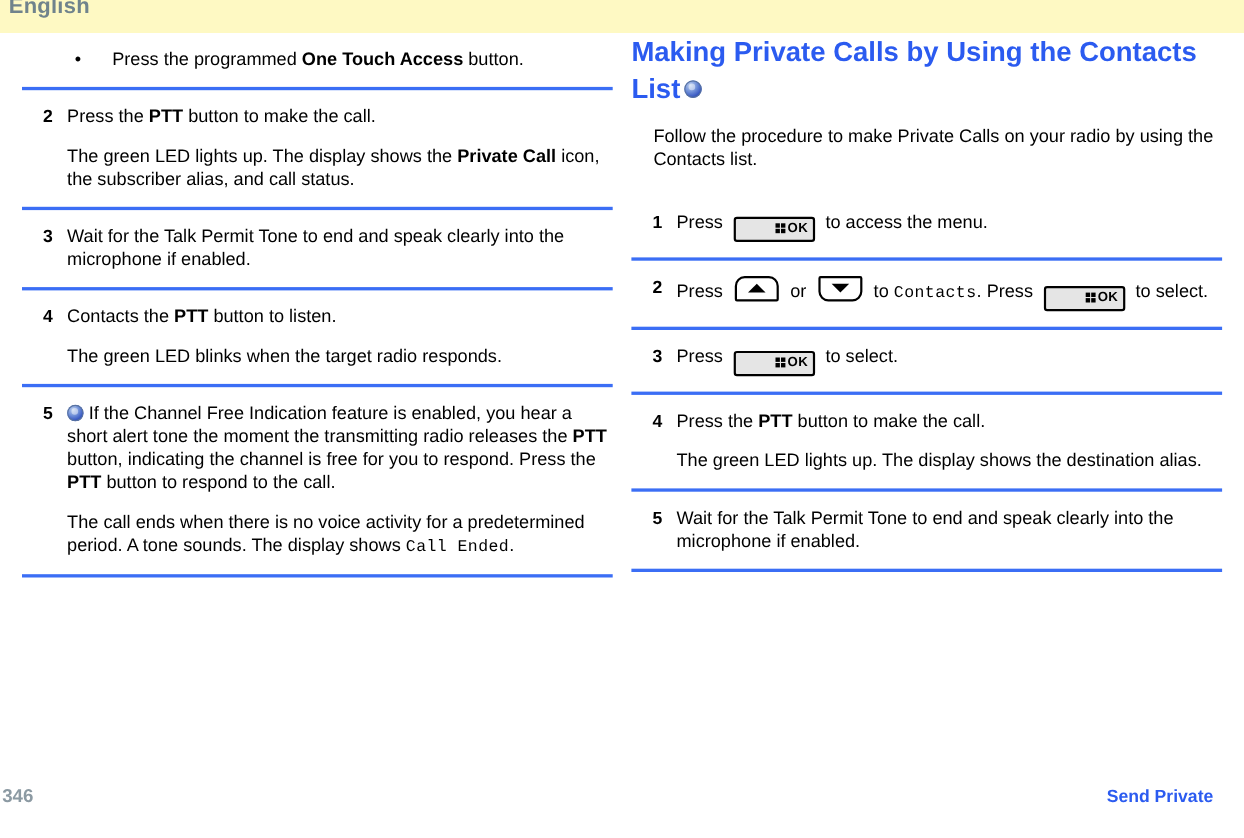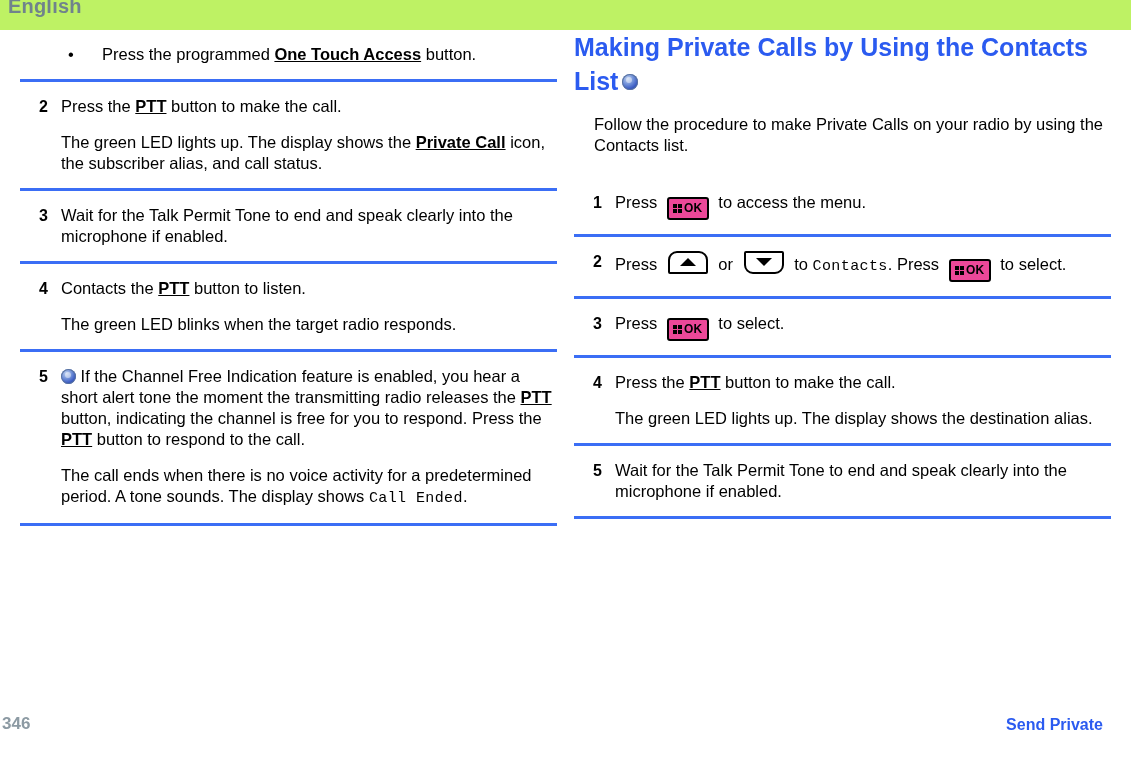--- a/index.html
+++ b/index.html
@@ -17,21 +17,21 @@
     position: relative;
   }
 
   
   .header-band {
     position: absolute;
     left: 0;
     top: 0;
     width: 1131px;
     height: 30px;
-    background: #bef264;
+    background: #fef9c3;
   }
   .header-lang {
     position: absolute;
     left: 8px;
     top: -7px;
     font-size: 20px;
     font-weight: bold;
     color: #70838c;
     letter-spacing: 0.2px;
     line-height: 26px;
@@ -53,21 +53,21 @@
   .col-left  { left: 20px; }
   .col-right { left: 574px; }
 
   
   .para {
     font-size: 16.5px;
     line-height: 21px;
     color: #000;
     margin: 0;
   }
-  b, .b { font-weight: bold; text-decoration: underline; }
+  b, .b { font-weight: bold; }
   .mono {
     font-family: "Liberation Mono", "DejaVu Sans Mono", monospace;
     font-size: 15px;
     letter-spacing: 0.4px;
   }
 
   
   .step {
     position: relative;
     padding-left: 41px;
@@ -147,24 +147,25 @@
   .key {
     display: inline-block;
     vertical-align: -4px;
     position: relative;
   }
   .key-ok {
     width: 38px;
     height: 19px;
     border: 2px solid #000;
     border-radius: 3px;
-    background: #ec4899;
+    background: #e5e5e5;
     line-height: 15px;
     text-align: center;
     margin: 0 5px;
+    padding-left: 32px;
   }
   .key-ok .grid {
     display: inline-block;
     width: 9px;
     height: 9px;
     vertical-align: -1px;
     margin-right: 2px;
     background:
       linear-gradient(#000,#000) 0 0 / 4px 4px no-repeat,
       linear-gradient(#000,#000) 5px 0 / 4px 4px no-repeat,

